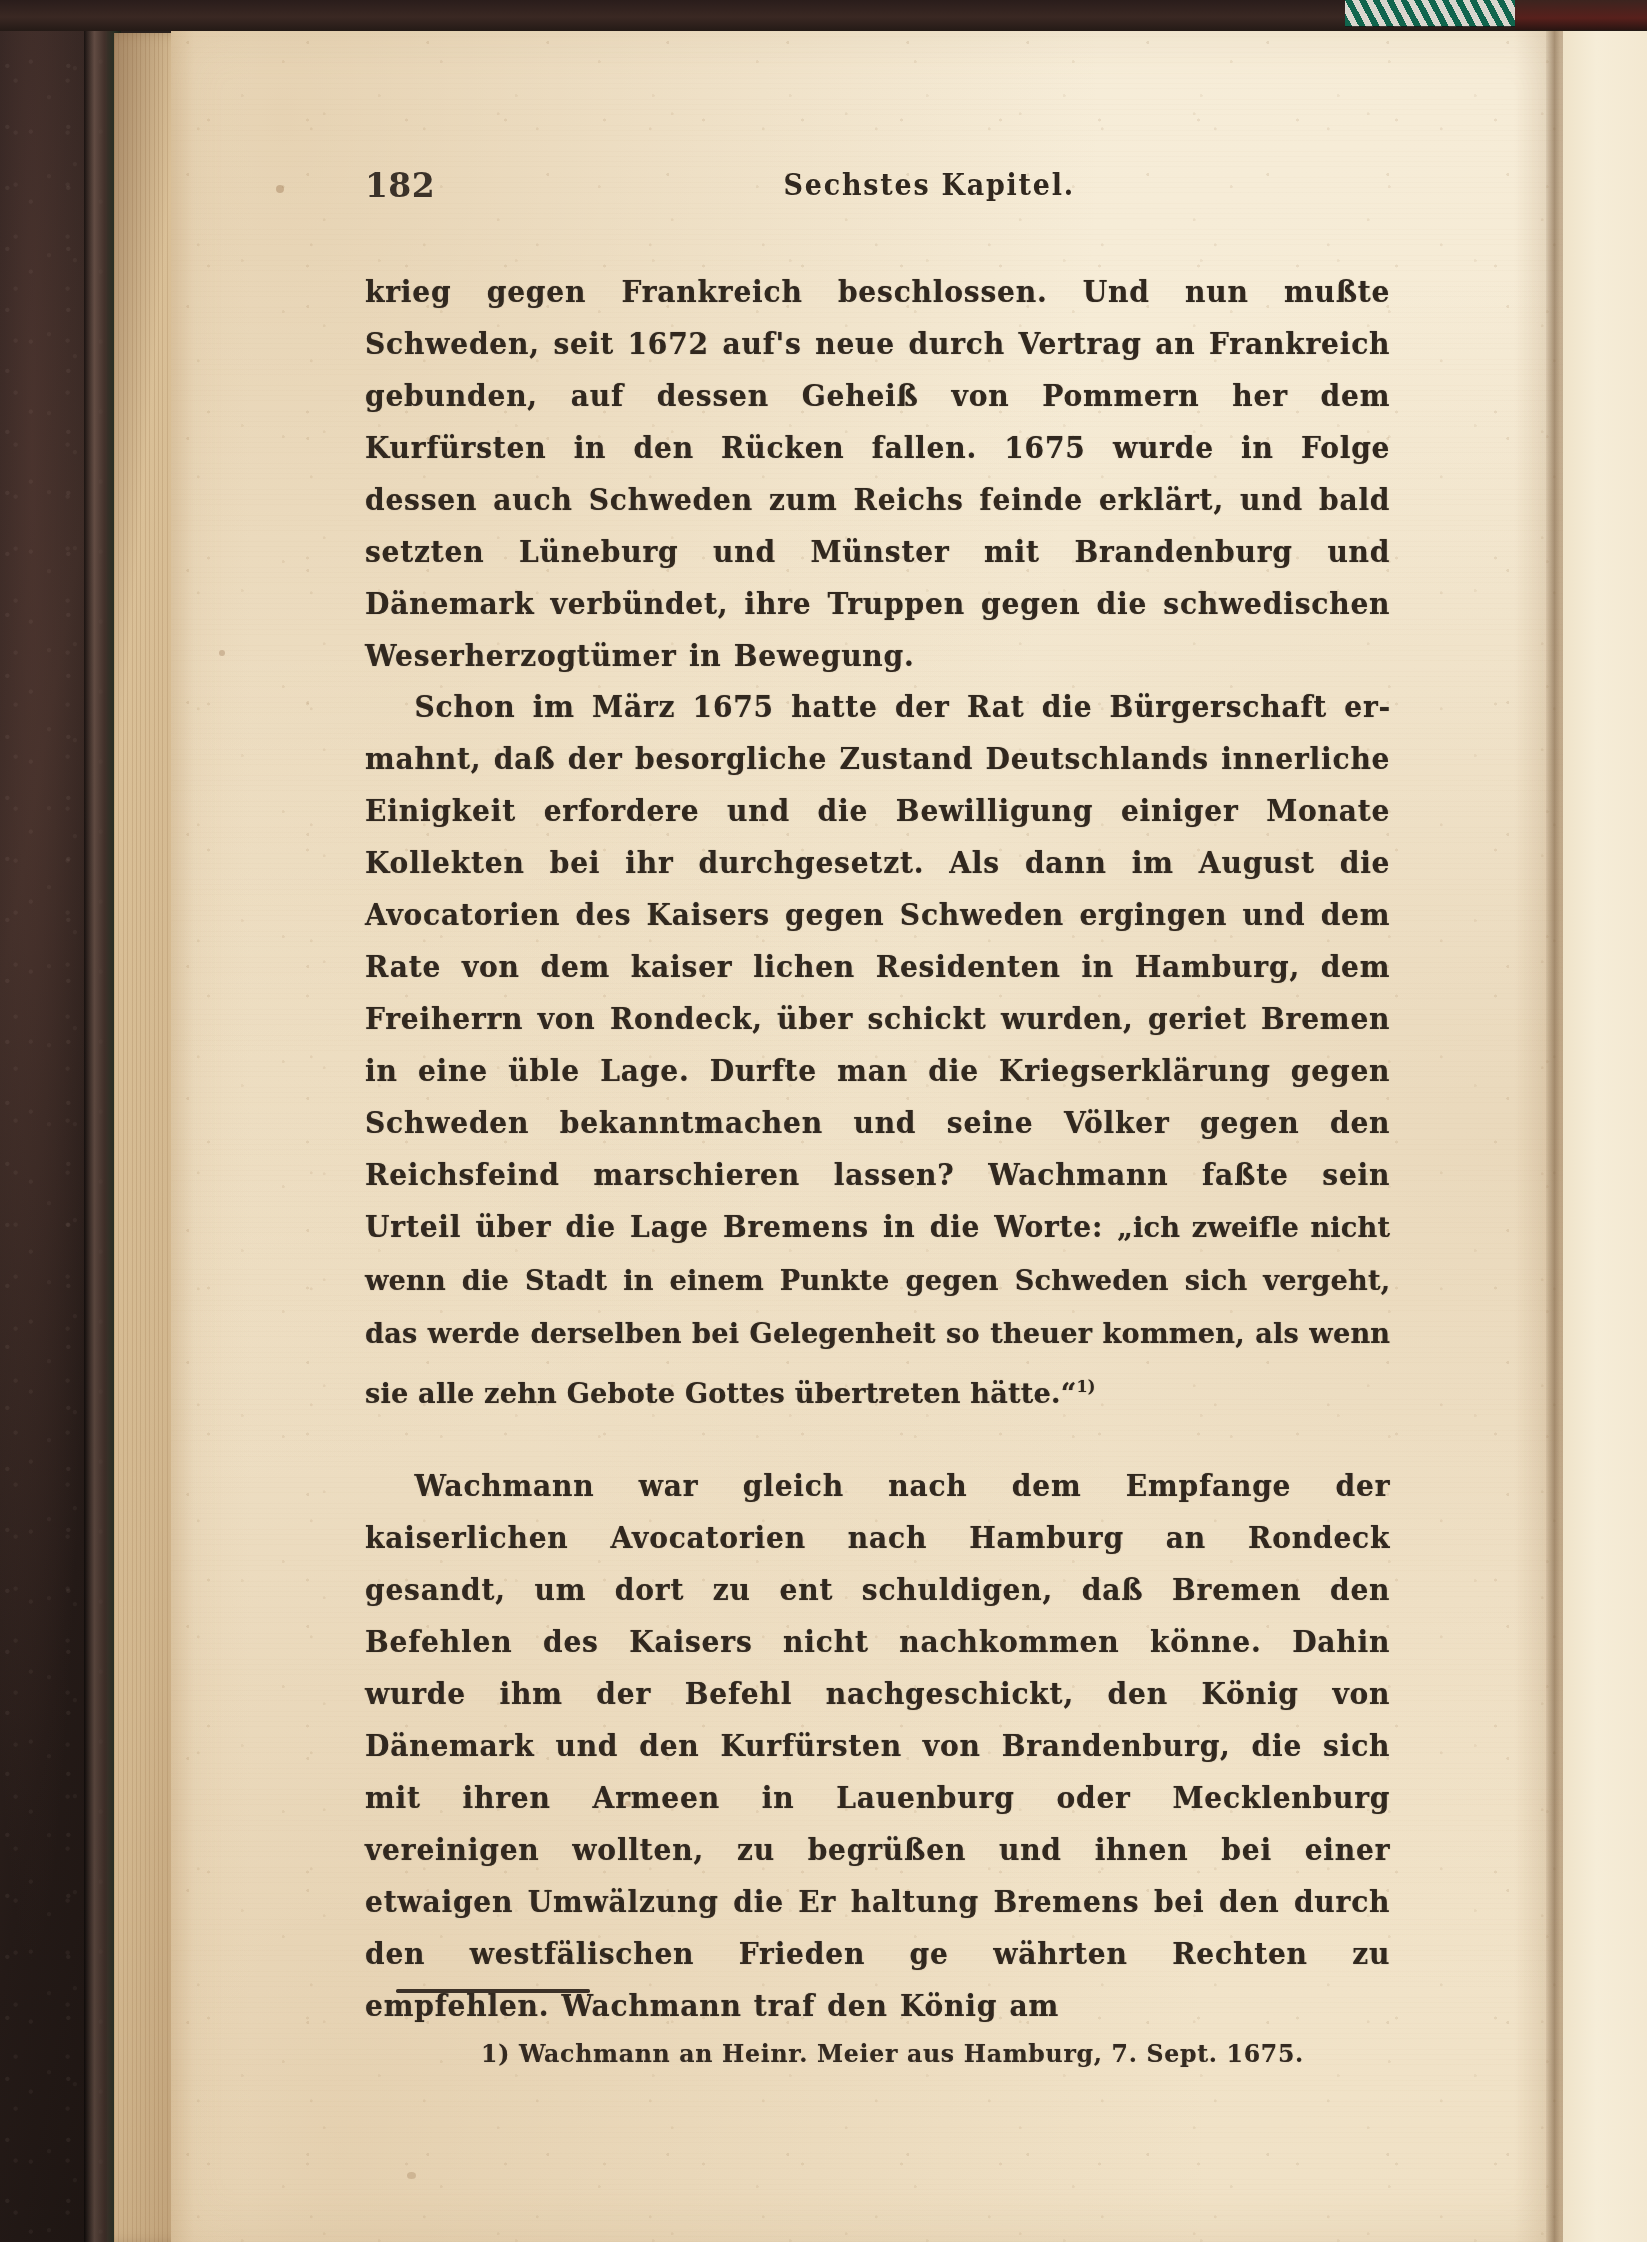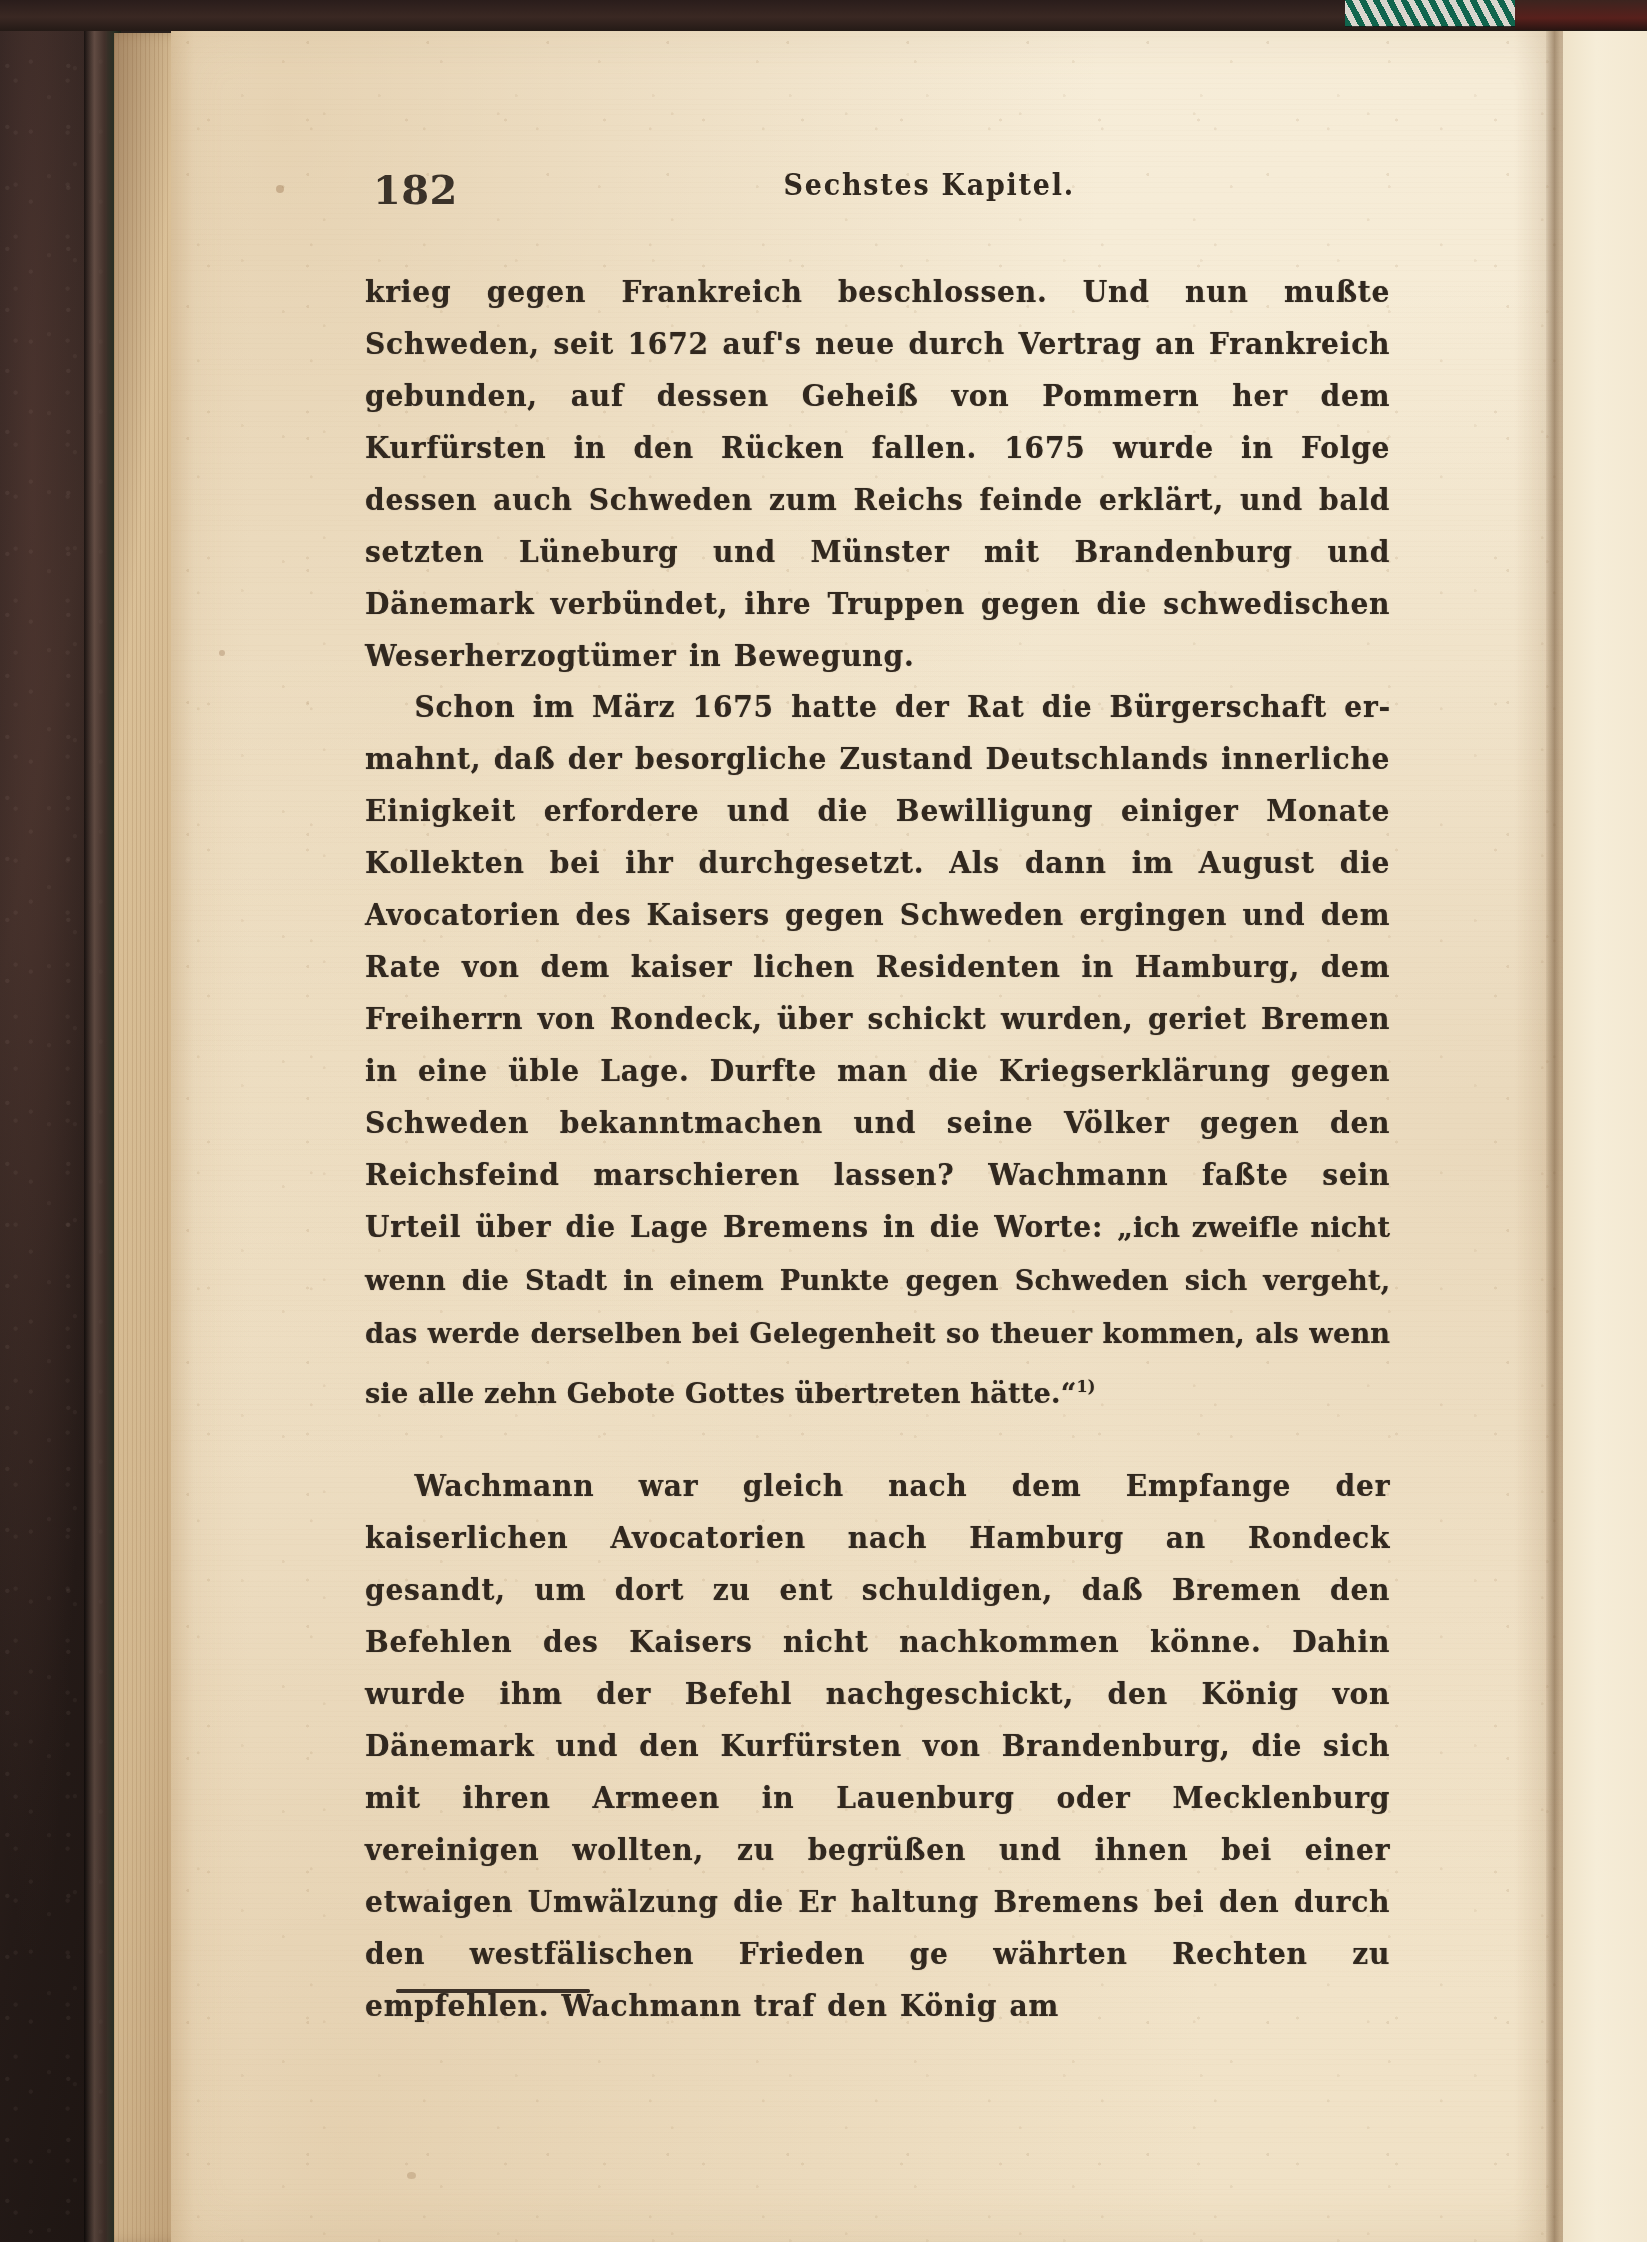--- a/index.html
+++ b/index.html
@@ -173,23 +173,23 @@
   
   .running-head {
     position: absolute;
     top: 138px;
     left: 194px;
     width: 1055px;
     height: 47px;
   }
   .folio {
     position: absolute;
-    left: 8px; top: 0;
+    left: 0; top: 0;
     font-family: "DejaVu Serif", serif;
-    font-size: 40px;
+    font-size: 33px;
     font-weight: 700;
     color: #3b3229;
     letter-spacing: 0.4px;
   }
   .chapter-head {
     position: absolute;
     left: 0; top: 1.7px;
     width: 1055px;
     text-align: center;
     padding-left: 79px;
@@ -294,20 +294,21 @@
       </div>
 
       <p class="para frak" style="top: 238px;">krieg gegen Frankreich beschlossen. Und nun mußte Schweden, seit 1672 auf's neue durch Vertrag an Frankreich gebunden, auf dessen Geheiß von Pommern her dem Kurfürsten in den Rücken fallen. 1675 wurde in Folge dessen auch Schweden zum Reichs­ feinde erklärt, und bald setzten Lüneburg und Münster mit Brandenburg und Dänemark verbündet, ihre Truppen gegen die schwedischen Weserherzogtümer in Bewegung.</p>
 
       <p class="para frak indent" style="top: 653px;"><span>Schon im März 1675 hatte der Rat die Bürgerschaft er­ mahnt, daß der besorgliche Zustand Deutschlands innerliche Einigkeit erfordere und die Bewilligung einiger Monate Kollekten bei ihr durchgesetzt. Als dann im August die Avocatorien des Kaisers gegen Schweden ergingen und dem Rate von dem kaiser­ lichen Residenten in Hamburg, dem Freiherrn von Rondeck, über­ schickt wurden, geriet Bremen in eine üble Lage. Durfte man die Kriegserklärung gegen Schweden bekanntmachen und seine Völker gegen den Reichsfeind marschieren lassen? Wachmann faßte sein Urteil über die Lage Bremens in die Worte: </span><span class="quote-run">„ich zweifle nicht wenn die Stadt in einem Punkte gegen Schweden sich vergeht, das werde derselben bei Gelegenheit so theuer kommen, als wenn sie alle zehn Gebote Gottes übertreten hätte.“</span><sup class="fn-ref">1)</sup></p>
 
       <p class="para frak indent" style="top: 1432px;">Wachmann war gleich nach dem Empfange der kaiserlichen Avocatorien nach Hamburg an Rondeck gesandt, um dort zu ent­ schuldigen, daß Bremen den Befehlen des Kaisers nicht nachkommen könne. Dahin wurde ihm der Befehl nachgeschickt, den König von Dänemark und den Kurfürsten von Brandenburg, die sich mit ihren Armeen in Lauenburg oder Mecklenburg vereinigen wollten, zu begrüßen und ihnen bei einer etwaigen Umwälzung die Er­ haltung Bremens bei den durch den westfälischen Frieden ge­ währten Rechten zu empfehlen. Wachmann traf den König am</p>
 
       <div class="fn-rule"></div>
 
+      <p class="footnote frak"><span>1)</span>&nbsp;<span>Wachmann an Heinr. Meier aus Hamburg, 7. Sept. 1675.</span></p>
 
     </div>
 
     <div class="blotch" style="left:105px; top:157px; width:7.9px; height:7.9px; background:rgba(140,100,62,.34);"></div>
     <div class="blotch" style="left:48px; top:622px; width:6.1px; height:6.1px; background:rgba(140,100,62,.30);"></div>
     <div class="blotch" style="left:978px; top:931px; width:5.2px; height:5.2px; background:rgba(150,110,70,.28);"></div>
     <div class="blotch" style="left:454px; top:1773px; width:6.1px; height:6.1px; background:rgba(150,110,70,.26);"></div>
     <div class="blotch" style="left:236px; top:2144px; width:8.7px; height:7px; background:rgba(140,100,62,.26);"></div>
   </div>
 

